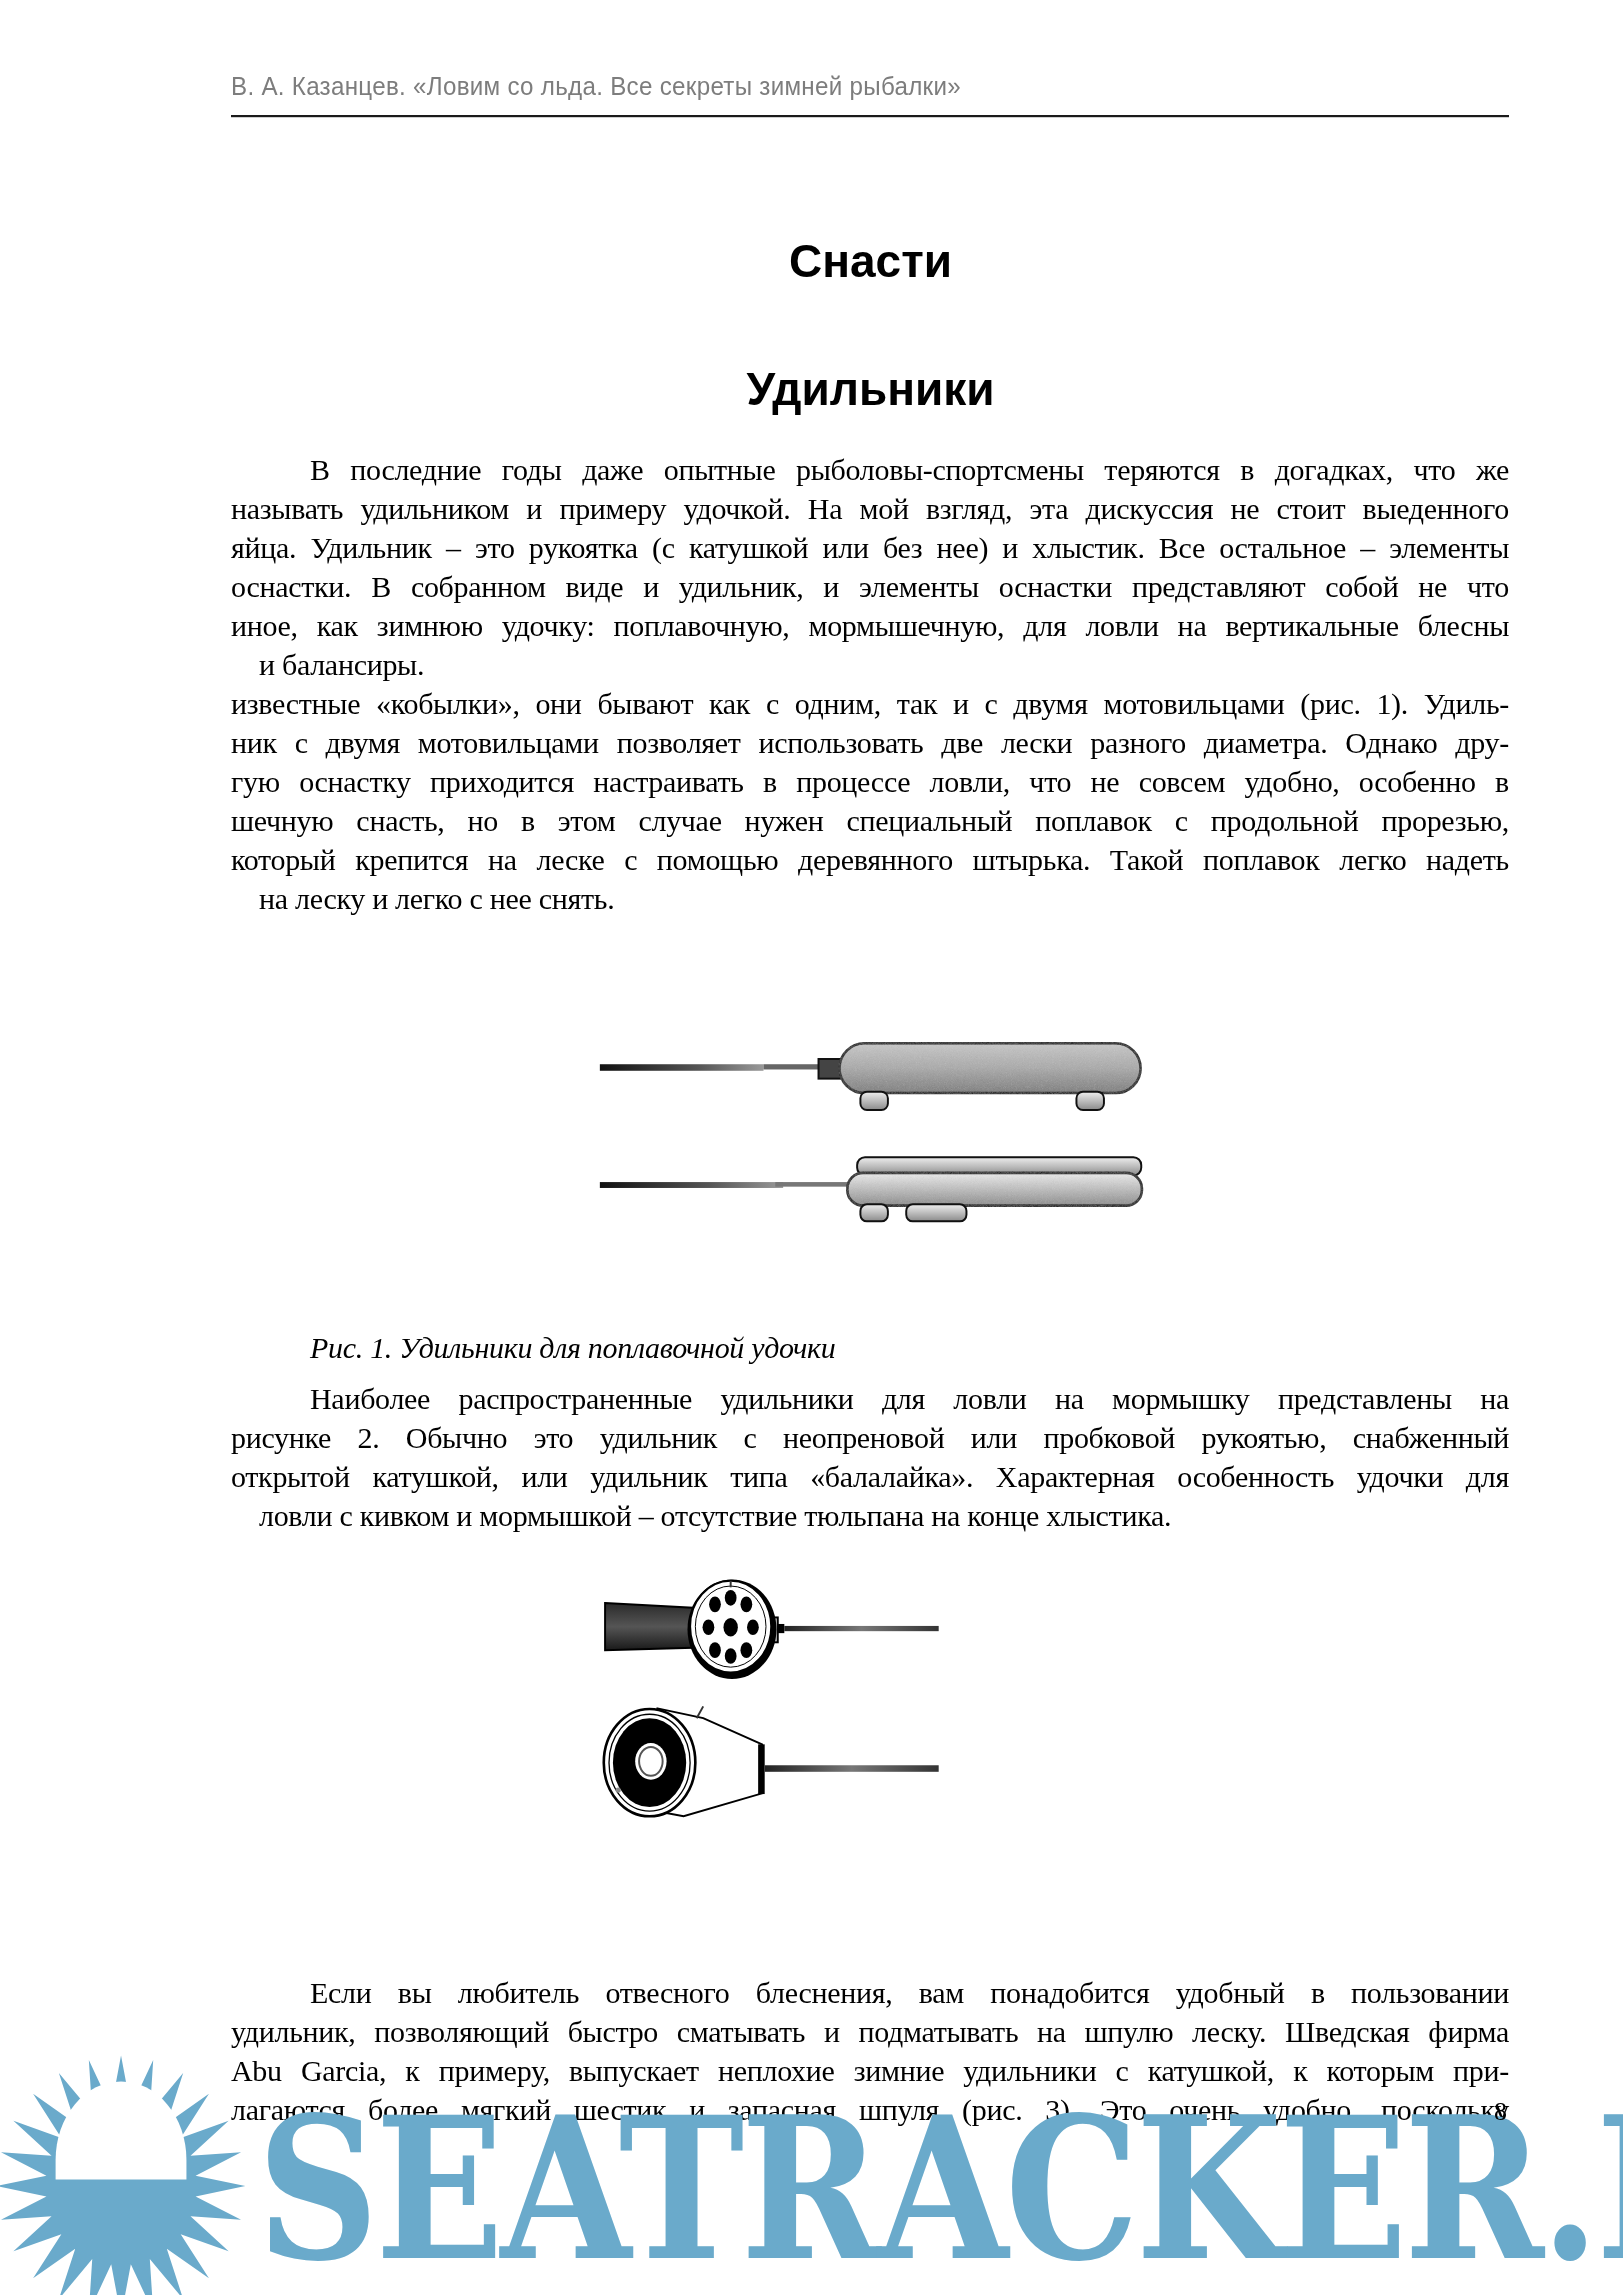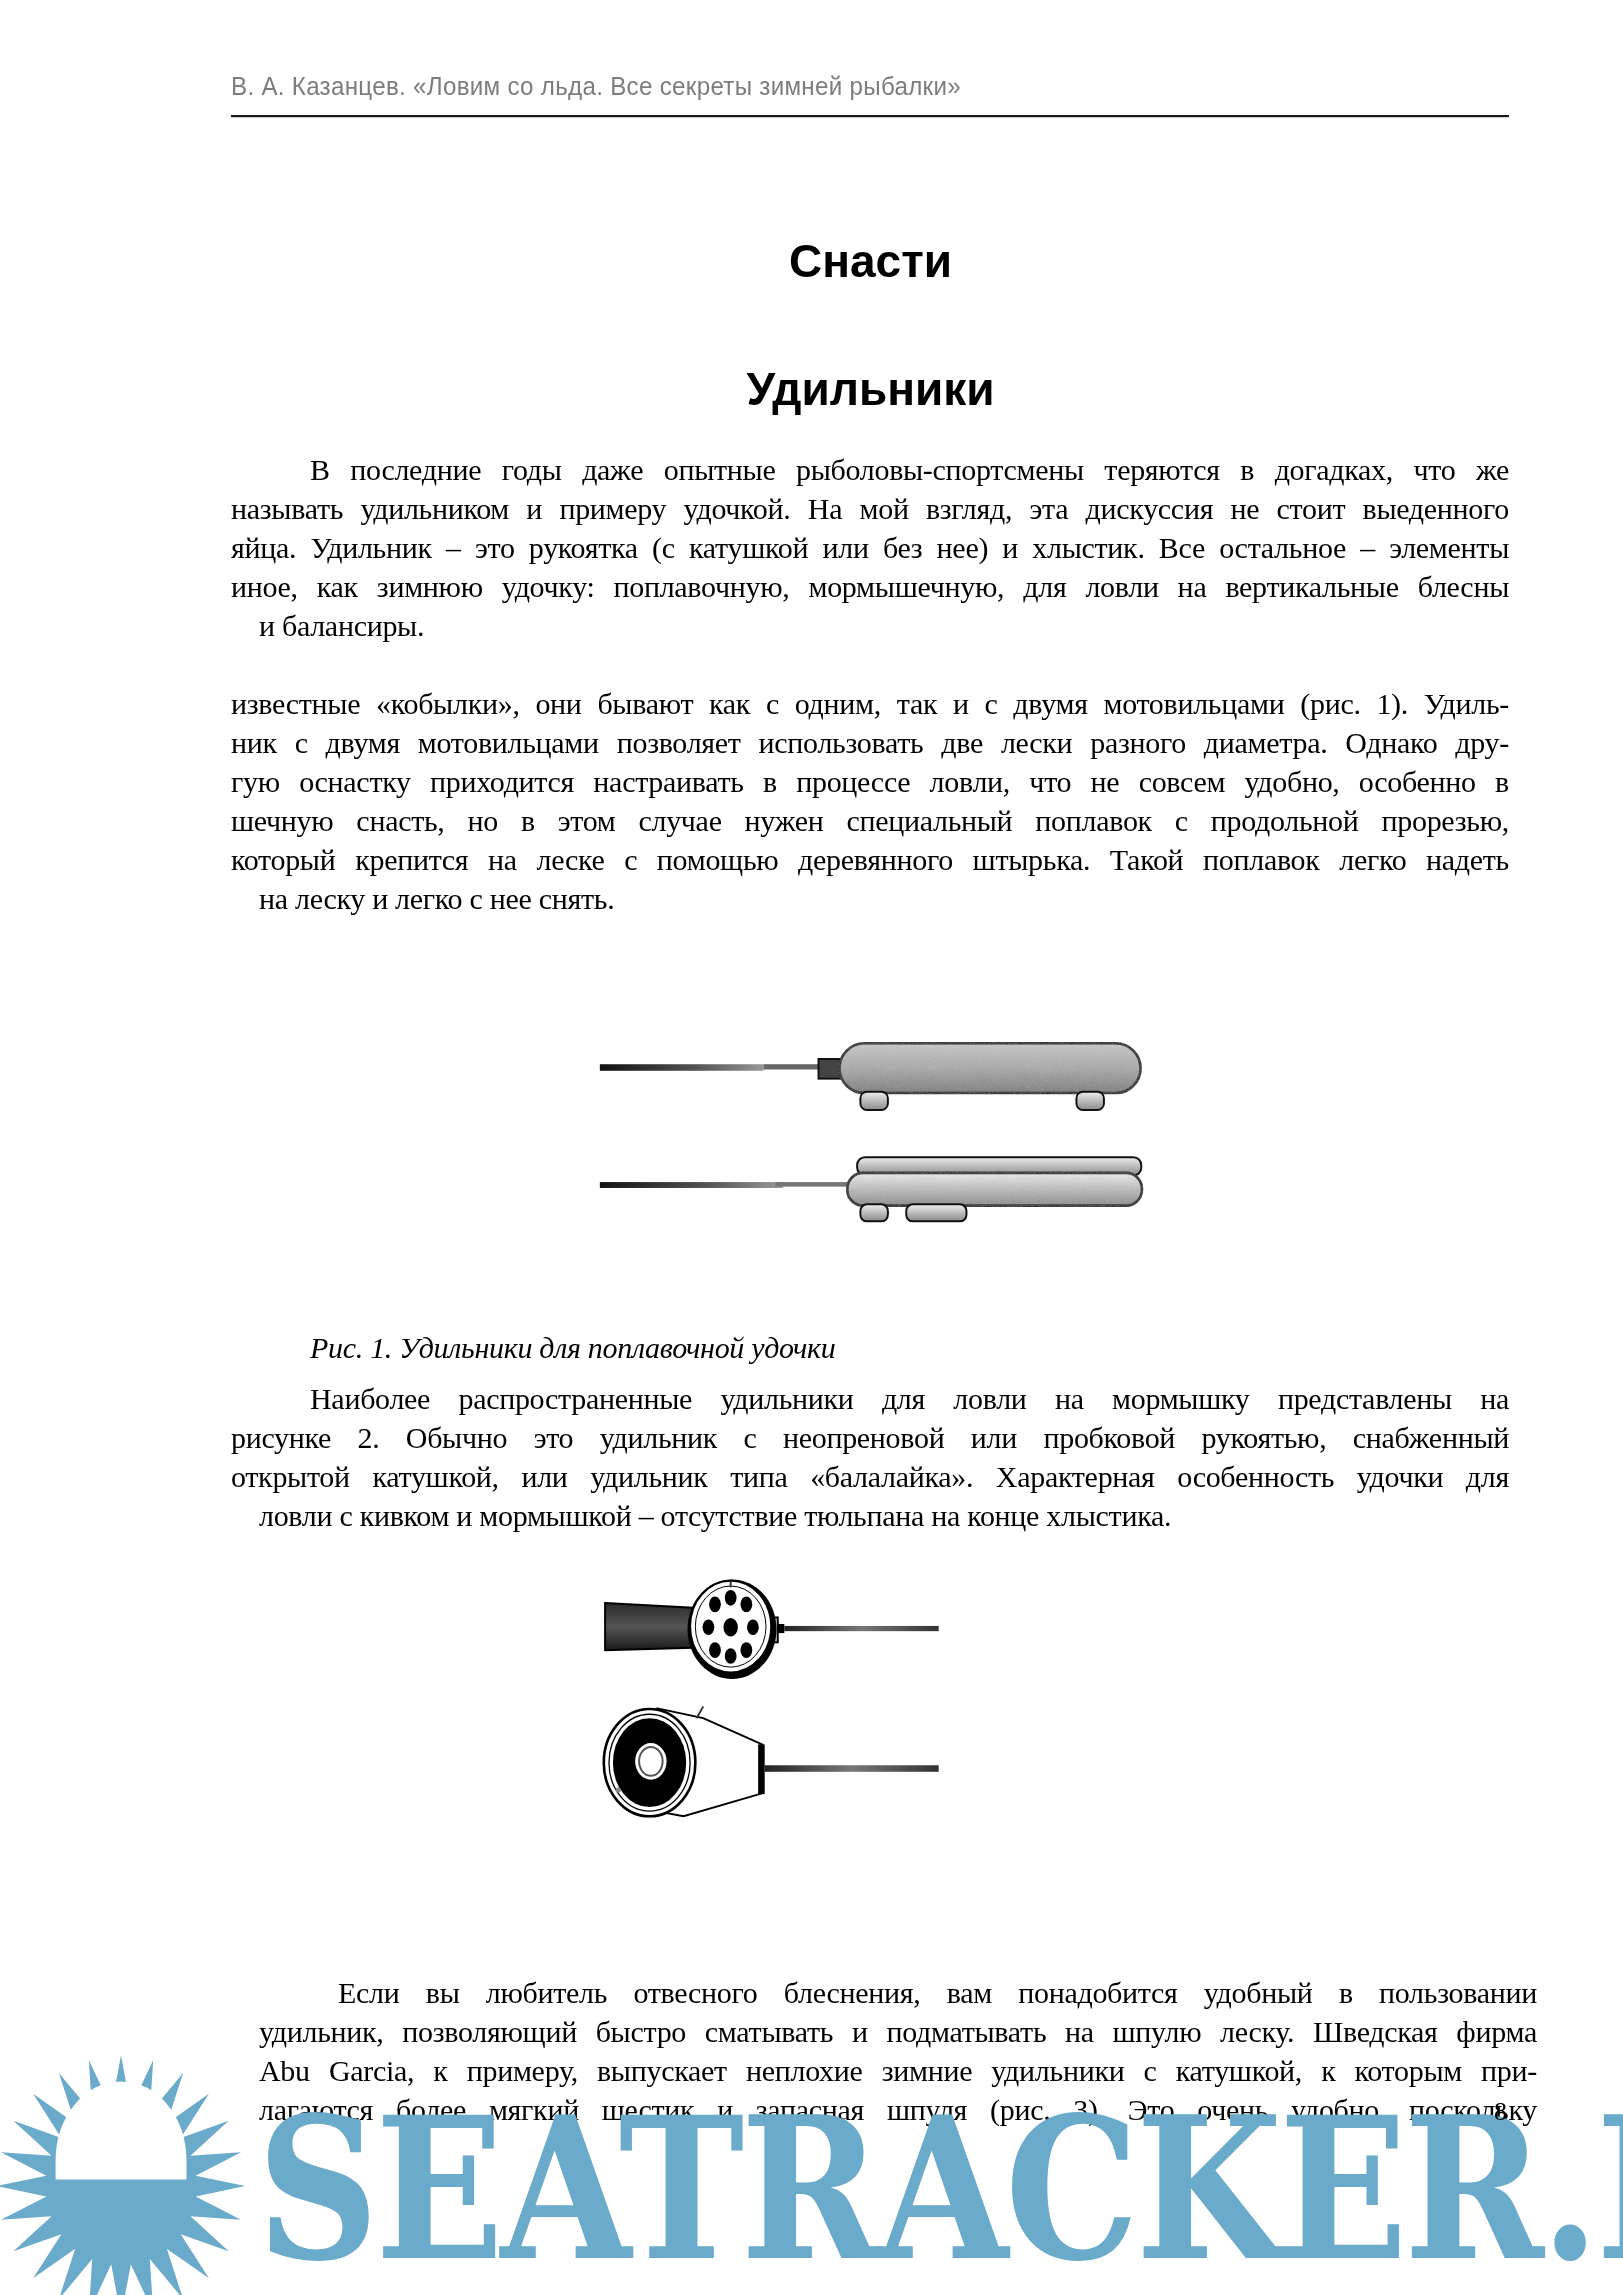--- a/index.html
+++ b/index.html
@@ -65,20 +65,21 @@
   <div class="running-header">В. А. Казанцев. «Ловим со льда. Все секреты зимней рыбалки»</div>
   <div class="header-rule"></div>
 
   <h1 class="chapter-title" style="margin:0">Снасти</h1>
   <h2 class="section-title" style="margin:0">Удильники</h2>
 
   <div class="para" style="top:450px;">
     <span class="line indent">В последние годы даже опытные рыболовы-спортсмены теряются в догадках, что же</span>
     <span class="line">называть удильником и примеру удочкой. На мой взгляд, эта дискуссия не стоит выеденного</span>
     <span class="line">яйца. Удильник – это рукоятка (с катушкой или без нее) и хлыстик. Все остальное – элементы</span>
+    <span class="line">оснастки. В собранном виде и удильник, и элементы оснастки представляют собой не что</span>
     <span class="line">иное, как зимнюю удочку: поплавочную, мормышечную, для ловли на вертикальные блесны</span>
     <span class="line last">и балансиры.</span>
   </div>
 
   <div class="para" style="top:684px;">
     <span class="line">известные «кобылки», они бывают как с одним, так и с двумя мотовильцами (рис. 1). Удиль-</span>
     <span class="line">ник с двумя мотовильцами позволяет использовать две лески разного диаметра. Однако дру-</span>
     <span class="line">гую оснастку приходится настраивать в процессе ловли, что не совсем удобно, особенно в</span>
     <span class="line">шечную снасть, но в этом случае нужен специальный поплавок с продольной прорезью,</span>
     <span class="line">который крепится на леске с помощью деревянного штырька. Такой поплавок легко надеть</span>
@@ -193,21 +194,21 @@
         <ellipse cx="88" cy="308" rx="62" ry="74" fill="none" stroke="#000" stroke-width="2"></ellipse>
         <ellipse cx="88" cy="308" rx="56" ry="68" fill="#000"></ellipse>
         <ellipse cx="90" cy="306" rx="24" ry="28" fill="#fff"></ellipse>
         <ellipse cx="90" cy="306" rx="18" ry="22" fill="none" stroke="#555" stroke-width="3"></ellipse>
         <circle cx="40" cy="350" r="4" fill="#888"></circle>
       </g>
     </svg>
   </div>
 
 
-  <div class="para" style="top:1973px;margin-left:28px;">
+  <div class="para" style="top:1973px;">
     <span class="line indent">Если вы любитель отвесного блеснения, вам понадобится удобный в пользовании</span>
     <span class="line">удильник, позволяющий быстро сматывать и подматывать на шпулю леску. Шведская фирма</span>
     <span class="line">Abu Garcia, к примеру, выпускает неплохие зимние удильники с катушкой, к которым при-</span>
     <span class="line">лагаются более мягкий шестик и запасная шпуля (рис. 3). Это очень удобно, поскольку</span>
   </div>
 
   <svg class="watermark" viewBox="0 0 2481 408">
     <g transform="translate(185,240)">
       <polygon id="sunburst" fill="#6aaacb" points="0.0,-199.5 15.0,-119.7 49.2,-192.7 44.0,-111.6 95.0,-172.8 70.0,-95.8 134.4,-141.1 91.2,-73.5 164.5,-99.8 106.2,-46.2 183.5,-51.6 114.0,-15.8 190.0,0.0 114.0,15.8 183.5,51.6 106.2,46.2 164.5,99.7 91.2,73.5 134.4,141.1 70.0,95.8 95.0,172.8 44.0,111.6 49.2,192.7 15.0,119.7 0.0,199.5 -15.0,119.7 -49.2,192.7 -44.0,111.6 -95.0,172.8 -70.0,95.8 -134.4,141.1 -91.2,73.5 -164.5,99.8 -106.2,46.2 -183.5,51.6 -114.0,15.8 -190.0,0.0 -114.0,-15.8 -183.5,-51.6 -106.2,-46.2 -164.5,-99.8 -91.2,-73.5 -134.4,-141.1 -70.0,-95.8 -95.0,-172.8 -44.0,-111.6 -49.2,-192.7 -15.0,-119.7"></polygon>
       <path d="M -100 -10 L -100 -40 A 100 120 0 0 1 100 -40 L 100 -10 Z" fill="#fff"></path>

